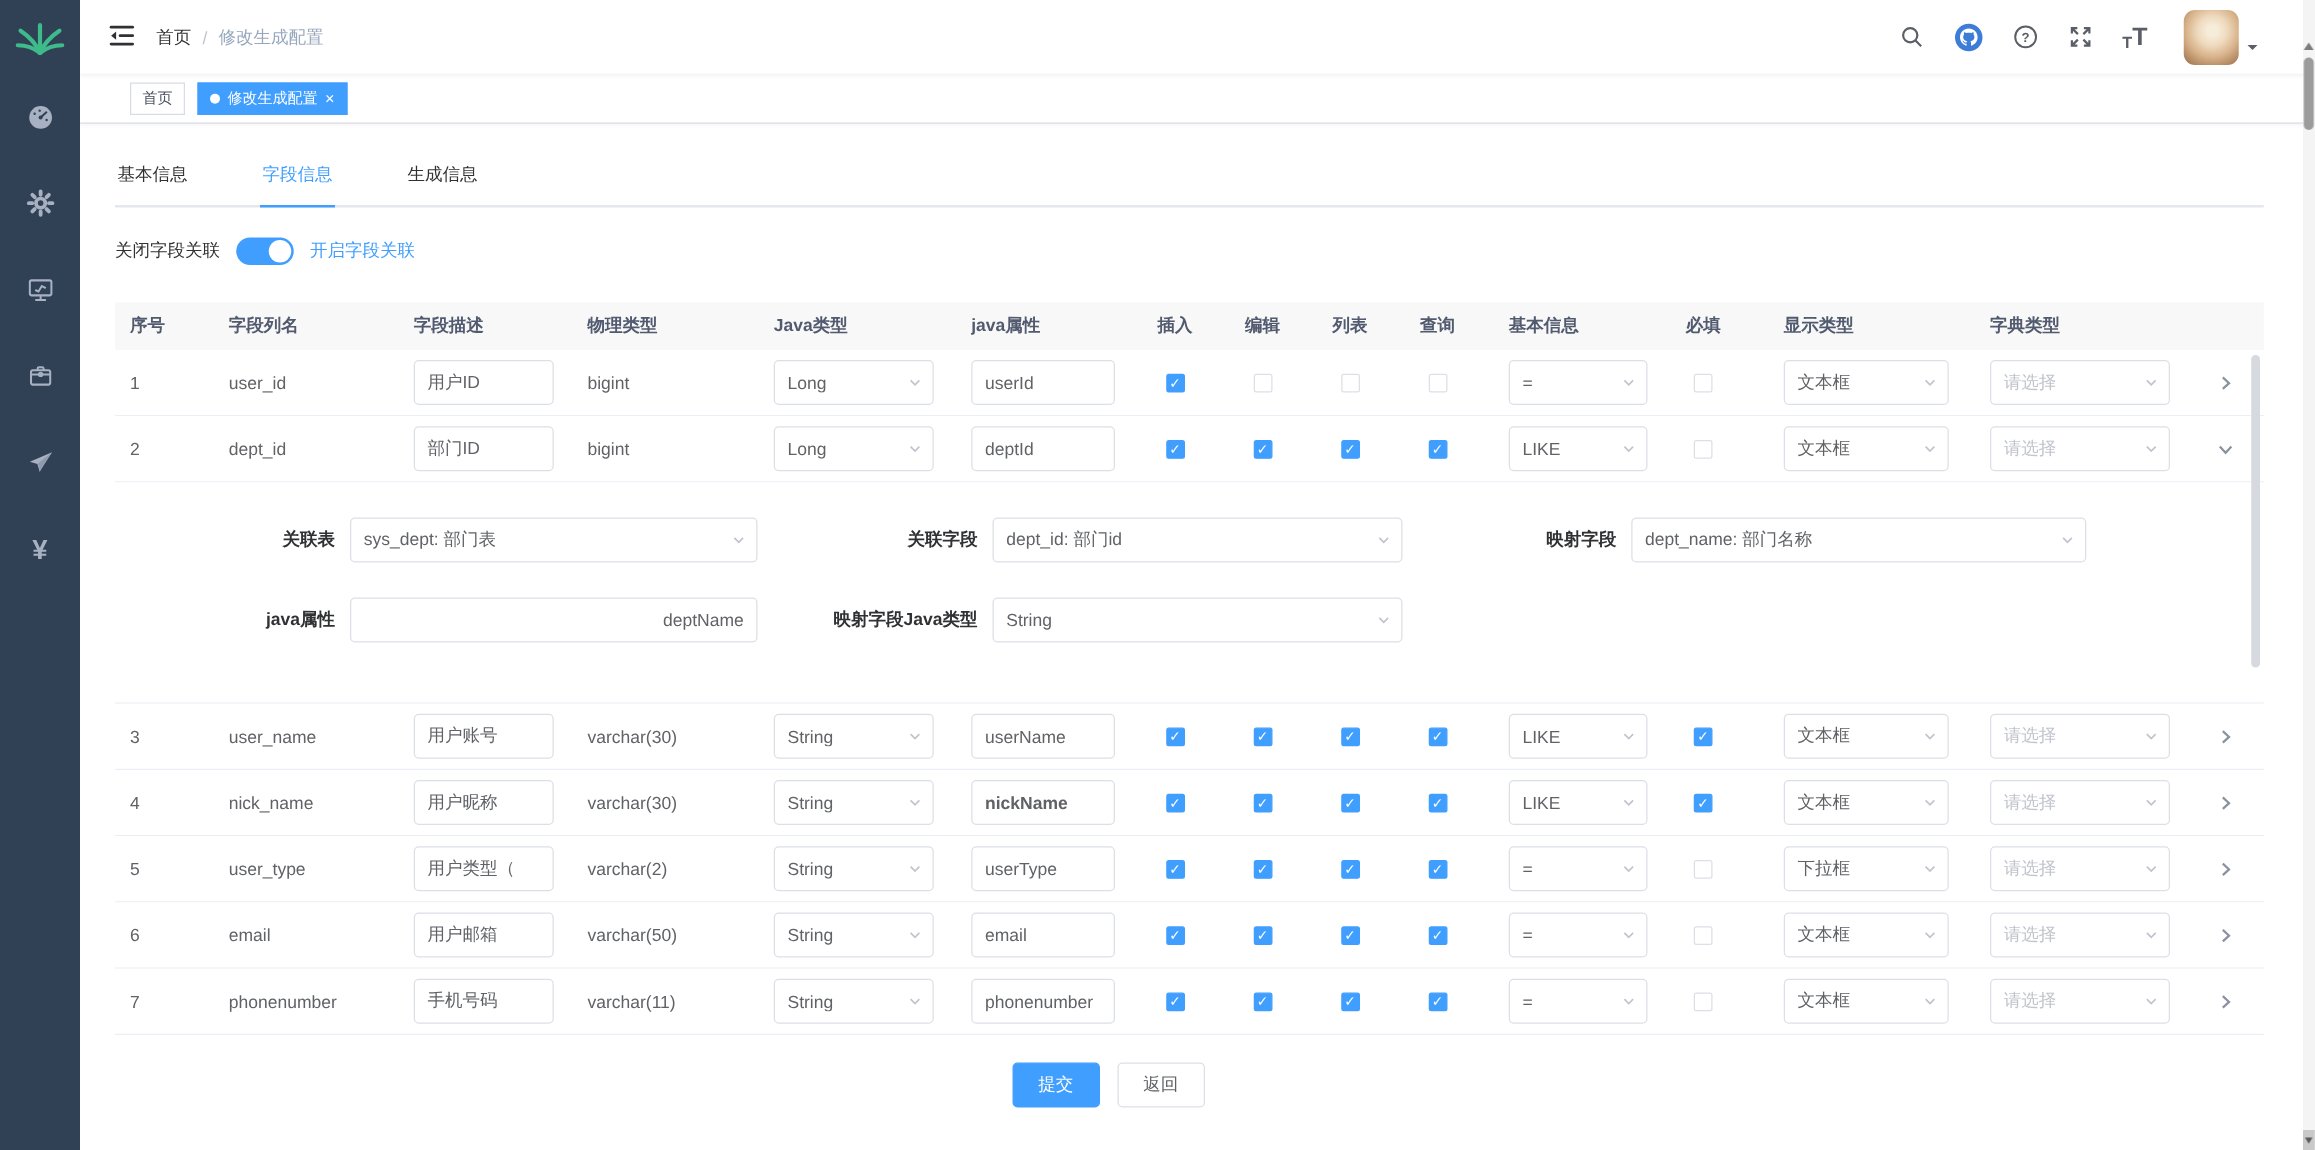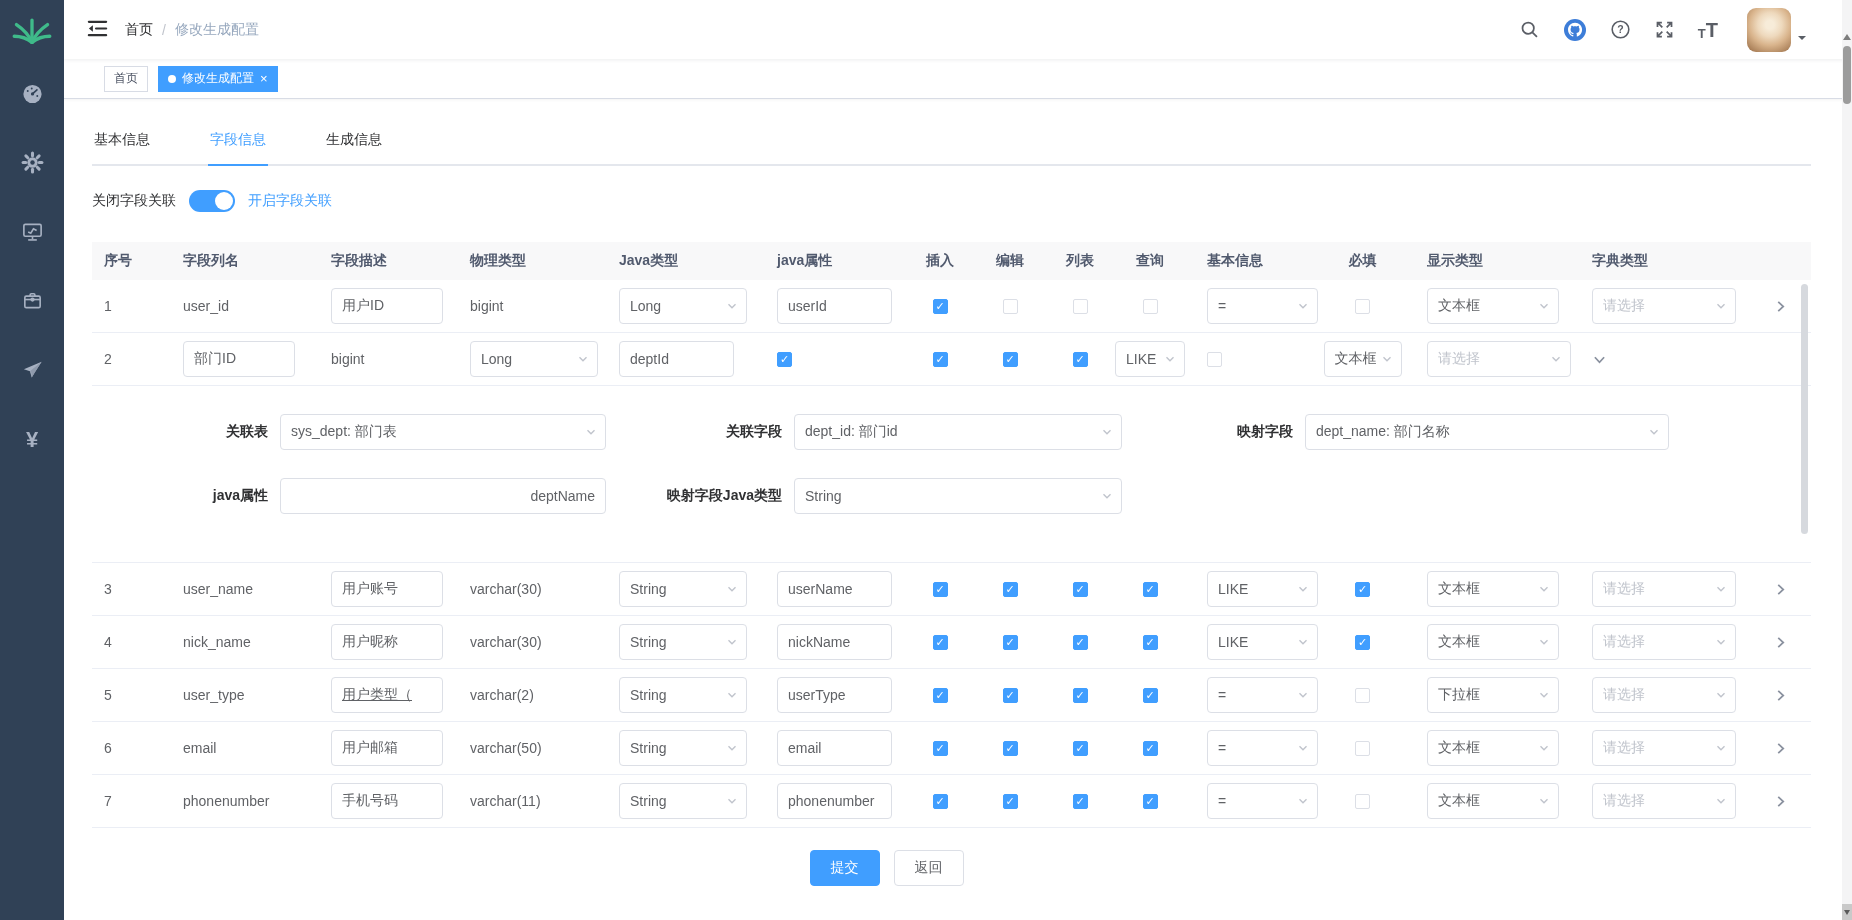--- a/index.html
+++ b/index.html
@@ -354,20 +354,21 @@
     <div class="td">
               <span class="exp">
                 <svg viewBox="0 0 12 12" width="15" height="15">
                   <path d="M4.2 2.3 8.2 6 4.2 9.7" fill="none" stroke="#8a919f" stroke-width="1.4"></path>
                 </svg>
               </span>
             </div>
   </div>
           <div class="tgrid trow">
     <div class="td">2</div>
+    <div class="td">dept_id</div>
     <div class="td">
               <input class="inp" style="width: 112px;" value="部门ID">
             </div>
     <div class="td">bigint</div>
     <div class="td">
               <span class="sel" style="width:128px">
                 <span class="sv">Long</span>
                 <svg class="car" viewBox="0 0 12 12" width="12" height="12">
                   <path d="M2.5 4.3 6 7.8 9.5 4.3" fill="none" stroke="#c0c4cc" stroke-width="1.4"></path>
                 </svg>
@@ -533,21 +534,21 @@
     <div class="td">varchar(30)</div>
     <div class="td">
               <span class="sel" style="width:128px">
                 <span class="sv">String</span>
                 <svg class="car" viewBox="0 0 12 12" width="12" height="12">
                   <path d="M2.5 4.3 6 7.8 9.5 4.3" fill="none" stroke="#c0c4cc" stroke-width="1.4"></path>
                 </svg>
               </span>
             </div>
     <div class="td">
-              <input class="inp" style="width: 115px;" value="nickName">
+              <input class="inp" style="width: 115px; font-weight: bold;" value="nickName">
             </div>
     <div class="td">
               <span class="cb on">✓</span>
             </div>
     <div class="td">
               <span class="cb on">✓</span>
             </div>
     <div class="td">
               <span class="cb on">✓</span>
             </div>
@@ -586,21 +587,21 @@
                 <svg viewBox="0 0 12 12" width="15" height="15">
                   <path d="M4.2 2.3 8.2 6 4.2 9.7" fill="none" stroke="#8a919f" stroke-width="1.4"></path>
                 </svg>
               </span>
             </div>
   </div>
           <div class="tgrid trow">
     <div class="td">5</div>
     <div class="td">user_type</div>
     <div class="td">
-              <input class="inp" style="width: 112px; text-decoration: underline;" value="用户类型（">
+              <input class="inp" style="width: 112px;" value="用户类型（">
             </div>
     <div class="td">varchar(2)</div>
     <div class="td">
               <span class="sel" style="width:128px">
                 <span class="sv">String</span>
                 <svg class="car" viewBox="0 0 12 12" width="12" height="12">
                   <path d="M2.5 4.3 6 7.8 9.5 4.3" fill="none" stroke="#c0c4cc" stroke-width="1.4"></path>
                 </svg>
               </span>
             </div>

